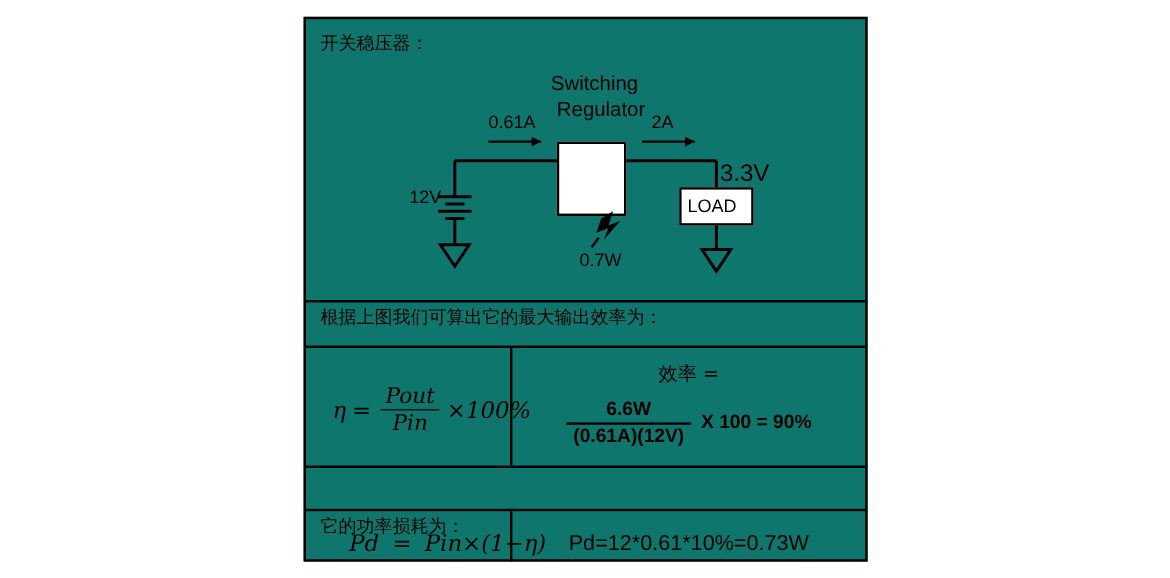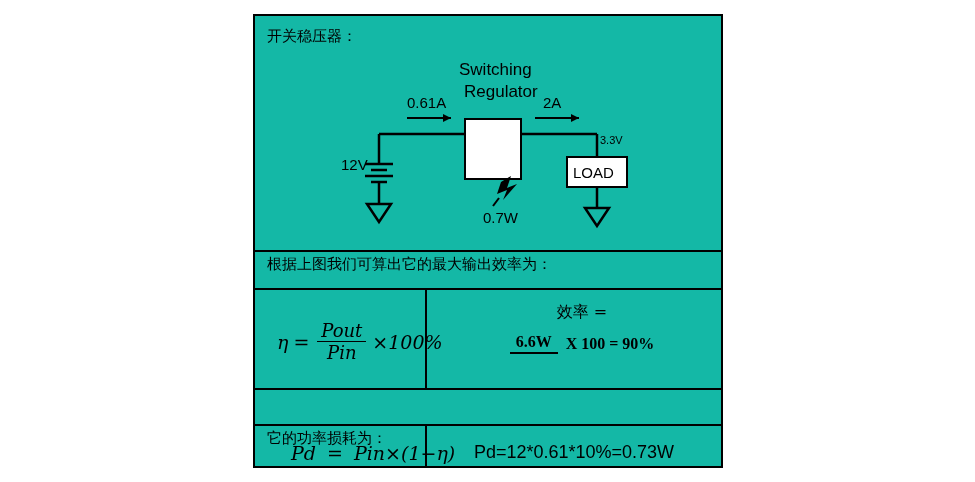--- a/index.html
+++ b/index.html
@@ -19,21 +19,21 @@
   }
   
   #table {
     position: absolute;
     left: 253px;
     top: 14px;
     width: 470px;
     height: 454px;
     border: 2px solid #000000;
     box-sizing: border-box;
-    background: #14b8a6;
+    background: #0f766e;
   }
   .row {
     position: absolute;
     left: 0;
     width: 100%;
     box-sizing: border-box;
   }
   .rowline {
     position: absolute;
     left: 0;
@@ -113,21 +113,21 @@
   #eff-label {
     font-family: "DejaVu Sans", "Liberation Sans", sans-serif;
     font-size: 16px;
     margin-top: 12px;
   }
   #eff-calc {
     margin-top: 10px;
     display: flex;
     align-items: center;
     justify-content: center;
-    font-family: Liberation Serif, serif;
+    font-family: Liberation Sans, sans-serif;
     font-weight: bold;
     font-size: 16px;
   }
   #eff-calc .frac2 {
     text-align: center;
     margin-right: 8px;
   }
   #eff-calc .frac2 .num {
     display: block;
     border-bottom: 2px solid #000;
@@ -189,21 +189,21 @@
 
         <div class="lbl" style="left:204px; top:14px; font-size:17px;">Switching</div>
         <div class="lbl" style="left:209px; top:36px; font-size:17px;">Regulator</div>
 
         <div class="box-reg" style="left:209px; top:72px; width:58px; height:62px;"></div>
 
         <div class="lbl" style="left:152px; top:48px; font-size:15px;">0.61A</div>
 
         <div class="lbl" style="left:288px; top:48px; font-size:15px;">2A</div>
 
-        <div class="lbl" style="left:345px; top:88px; font-size:11px;">3.3V</div>
+        <div class="lbl" style="left:345px; top:88px; font-size:20px;">3.3V</div>
 
         <div class="lbl" style="left:86px; top:110px; font-size:15px;">12V</div>
 
         <div class="lbl" style="left:228px; top:163px; font-size:15px;">0.7W</div>
 
         <div class="box-reg" style="left:311px; top:110px; width:62px; height:32px;"></div>
         <div class="lbl" style="left:318px; top:118px; font-size:15px;">LOAD</div>
 
         <svg width="466" height="195" style="position:absolute;left:0;top:0;">
 
@@ -252,26 +252,27 @@
       <div id="eta-formula" class="formula-serif">
         <span>η</span>
         <span style="margin:0 5px;">=</span>
         <span class="frac">
           <span class="num">Pout</span>
           <span class="den">Pin</span>
         </span>
         <span style="margin-left:3px;">×100%</span>
       </div>
 
-      <div style="position:absolute; left:172px; top:0; width:294px; height:98px;padding-left:16px;">
+      <div style="position:absolute; left:172px; top:0; width:294px; height:98px;">
         <div id="eff-block">
           <div id="eff-label">效率  =</div>
           <div id="eff-calc">
             <span class="frac2">
               <span class="num">6.6W</span>
+              <span class="den">(0.61A)(12V)</span>
             </span>
             <span>X 100 = 90%</span>
           </div>
         </div>
       </div>
     </div>
     <div class="rowline" style="top:372px;"></div>
 
     <div class="row" style="top:374px; height:34px;">
       <div id="row4-text" class="cn-text" style="top:7px;">它的功率损耗为：</div>

